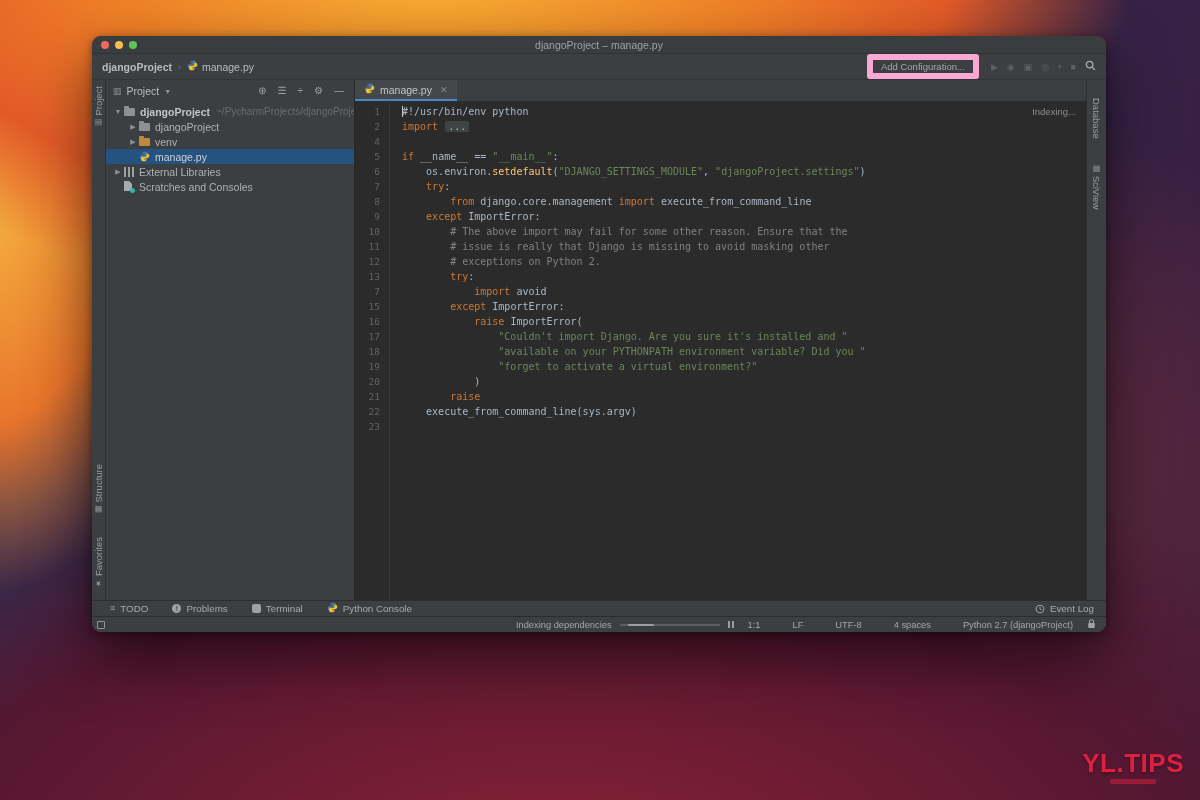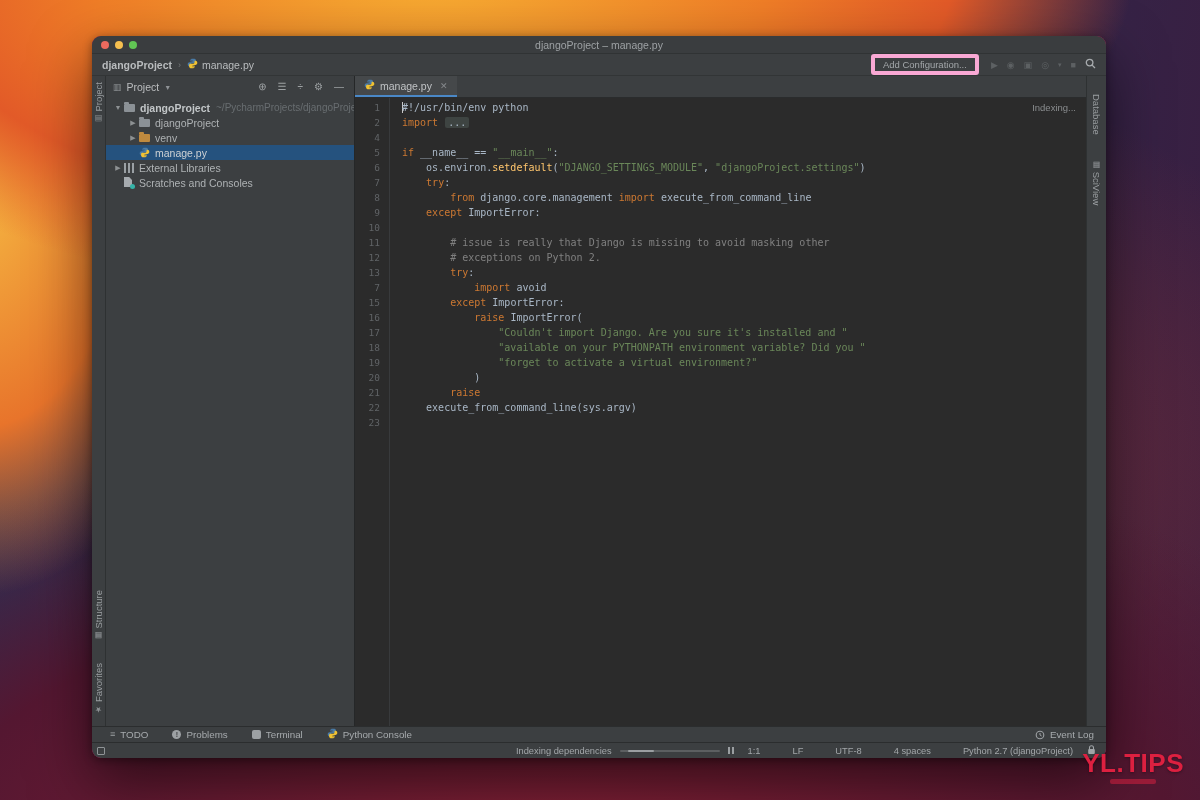--- a/index.html
+++ b/index.html
@@ -9,36 +9,36 @@
     font-family:"Liberation Sans",sans-serif;
     background:
       radial-gradient(900px 430px at 36% -4%, #f8b133 0%, #ef7d27 38%, #e25a28 58%, rgba(226,90,40,0) 78%),
       radial-gradient(340px 560px at -2% 22%, #f6bc43 0%, #e8742b 45%, rgba(232,116,43,0) 75%),
       radial-gradient(1150px 560px at 46% 110%, #8a2136 0%, #541731 55%, rgba(84,23,49,0) 82%),
       radial-gradient(1000px 640px at 58% 60%, rgba(197,64,42,.55) 0%, rgba(197,64,42,0) 70%),
       linear-gradient(100deg,#24335a 0%,#2c2f55 45%,#3a1d3f 100%);
   }
 
   
-  .window{position:absolute;left:92px;top:36px;width:1014px;height:722px;border-radius:9px;overflow:hidden;
+  .window{position:absolute;left:92px;top:36px;width:1014px;height:596px;border-radius:9px;overflow:hidden;
     background:#be185d;box-shadow:0 24px 60px rgba(0,0,0,.55), 0 2px 10px rgba(0,0,0,.4);
     display:flex;flex-direction:column;color:#bbbdbf}
 
   .titlebar{flex:0 0 18px;background:#3a3d3f;border-bottom:1px solid #303334;position:relative;display:flex;align-items:center}
   .lights{display:flex;gap:6px;padding-left:9px;z-index:2}
   .light{width:8px;height:8px;border-radius:50%}
   .light.red{background:#ec6a5e}.light.yellow{background:#f5bf4f}.light.green{background:#61c554}
   .titletext{position:absolute;left:0;right:0;text-align:center;font-size:10.5px;color:#9da1a4}
 
   .navbar{flex:0 0 19px;background:#3c3f41;border-bottom:1px solid #323536;display:flex;align-items:center;padding:0 10px}
   .crumb{font-size:10.5px;color:#b9bcbe}
   .crumb.b{font-weight:bold}
   .crumb-sep{color:#76797b;margin:0 6px;font-size:9px}
   .crumb-file{display:flex;align-items:center;gap:4px}
-  .addconf{margin-left:auto;border:4px solid #f9a8d4;border-radius:3px;font-size:9.5px;color:#a3a7aa;padding:1px 8px;line-height:11px}
+  .addconf{margin-left:auto;border:6px solid #f9a8d4;border-radius:3px;font-size:9.5px;color:#a3a7aa;padding:1px 8px;line-height:11px}
   .runicons{display:flex;gap:9px;align-items:center;margin-left:12px;color:#5d6163;font-size:9px}
   .runicons .srch{color:#a7abae}
 
   .main{flex:1 1 auto;display:flex;min-height:0}
 
   
   .lstrip{flex:0 0 14px;background:#3c3f41;border-right:1px solid #2e3132;position:relative}
   .vlabel{writing-mode:vertical-rl;transform:rotate(180deg);font-size:9.5px;color:#9a9ea1;position:absolute;left:1px;white-space:nowrap}
   .vlabel .vg{font-size:8px;color:#8d9194}
   .v-project{top:6px}
@@ -234,21 +234,21 @@
         <span class="indexing">Indexing...</span>
         <div id="code-lines">
             <div class="cl"><span class="ln">1</span><span class="clcode"><span class="caret"></span><span class="tok-t">#!/usr/bin/env python</span></span></div>
             <div class="cl"><span class="ln">2</span><span class="clcode"><span class="tok-k">import</span><span class="tok-t"> </span><span class="tok-d">...</span></span></div>
             <div class="cl"><span class="ln">4</span><span class="clcode"></span></div>
             <div class="cl"><span class="ln">5</span><span class="clcode"><span class="tok-k">if</span><span class="tok-t"> __name__ == </span><span class="tok-s">"__main__"</span><span class="tok-t">:</span></span></div>
             <div class="cl"><span class="ln">6</span><span class="clcode"><span class="tok-t">    os.environ.</span><span class="tok-f">setdefault</span><span class="tok-t">(</span><span class="tok-s">"DJANGO_SETTINGS_MODULE"</span><span class="tok-t">, </span><span class="tok-s">"djangoProject.settings"</span><span class="tok-t">)</span></span></div>
             <div class="cl"><span class="ln">7</span><span class="clcode"><span class="tok-t">    </span><span class="tok-k">try</span><span class="tok-t">:</span></span></div>
             <div class="cl"><span class="ln">8</span><span class="clcode"><span class="tok-t">        </span><span class="tok-k">from</span><span class="tok-t"> django.core.management </span><span class="tok-k">import</span><span class="tok-t"> execute_from_command_line</span></span></div>
             <div class="cl"><span class="ln">9</span><span class="clcode"><span class="tok-t">    </span><span class="tok-k">except</span><span class="tok-t"> ImportError:</span></span></div>
-            <div class="cl"><span class="ln">10</span><span class="clcode"><span class="tok-t">        </span></span></div>
+            <div class="cl"><span class="ln">10</span><span class="clcode"><span class="tok-t">        </span><span class="tok-c"># The above import may fail for some other reason. Ensure that the</span></span></div>
             <div class="cl"><span class="ln">11</span><span class="clcode"><span class="tok-t">        </span><span class="tok-c"># issue is really that Django is missing to avoid masking other</span></span></div>
             <div class="cl"><span class="ln">12</span><span class="clcode"><span class="tok-t">        </span><span class="tok-c"># exceptions on Python 2.</span></span></div>
             <div class="cl"><span class="ln">13</span><span class="clcode"><span class="tok-t">        </span><span class="tok-k">try</span><span class="tok-t">:</span></span></div>
             <div class="cl"><span class="ln">7</span><span class="clcode"><span class="tok-t">            </span><span class="tok-k">import</span><span class="tok-t"> avoid</span></span></div>
             <div class="cl"><span class="ln">15</span><span class="clcode"><span class="tok-t">        </span><span class="tok-k">except</span><span class="tok-t"> ImportError:</span></span></div>
             <div class="cl"><span class="ln">16</span><span class="clcode"><span class="tok-t">            </span><span class="tok-k">raise</span><span class="tok-t"> ImportError(</span></span></div>
             <div class="cl"><span class="ln">17</span><span class="clcode"><span class="tok-t">                </span><span class="tok-s">"Couldn't import Django. Are you sure it's installed and "</span></span></div>
             <div class="cl"><span class="ln">18</span><span class="clcode"><span class="tok-t">                </span><span class="tok-s">"available on your PYTHONPATH environment variable? Did you "</span></span></div>
             <div class="cl"><span class="ln">19</span><span class="clcode"><span class="tok-t">                </span><span class="tok-s">"forget to activate a virtual environment?"</span></span></div>
             <div class="cl"><span class="ln">20</span><span class="clcode"><span class="tok-t">            )</span></span></div>

